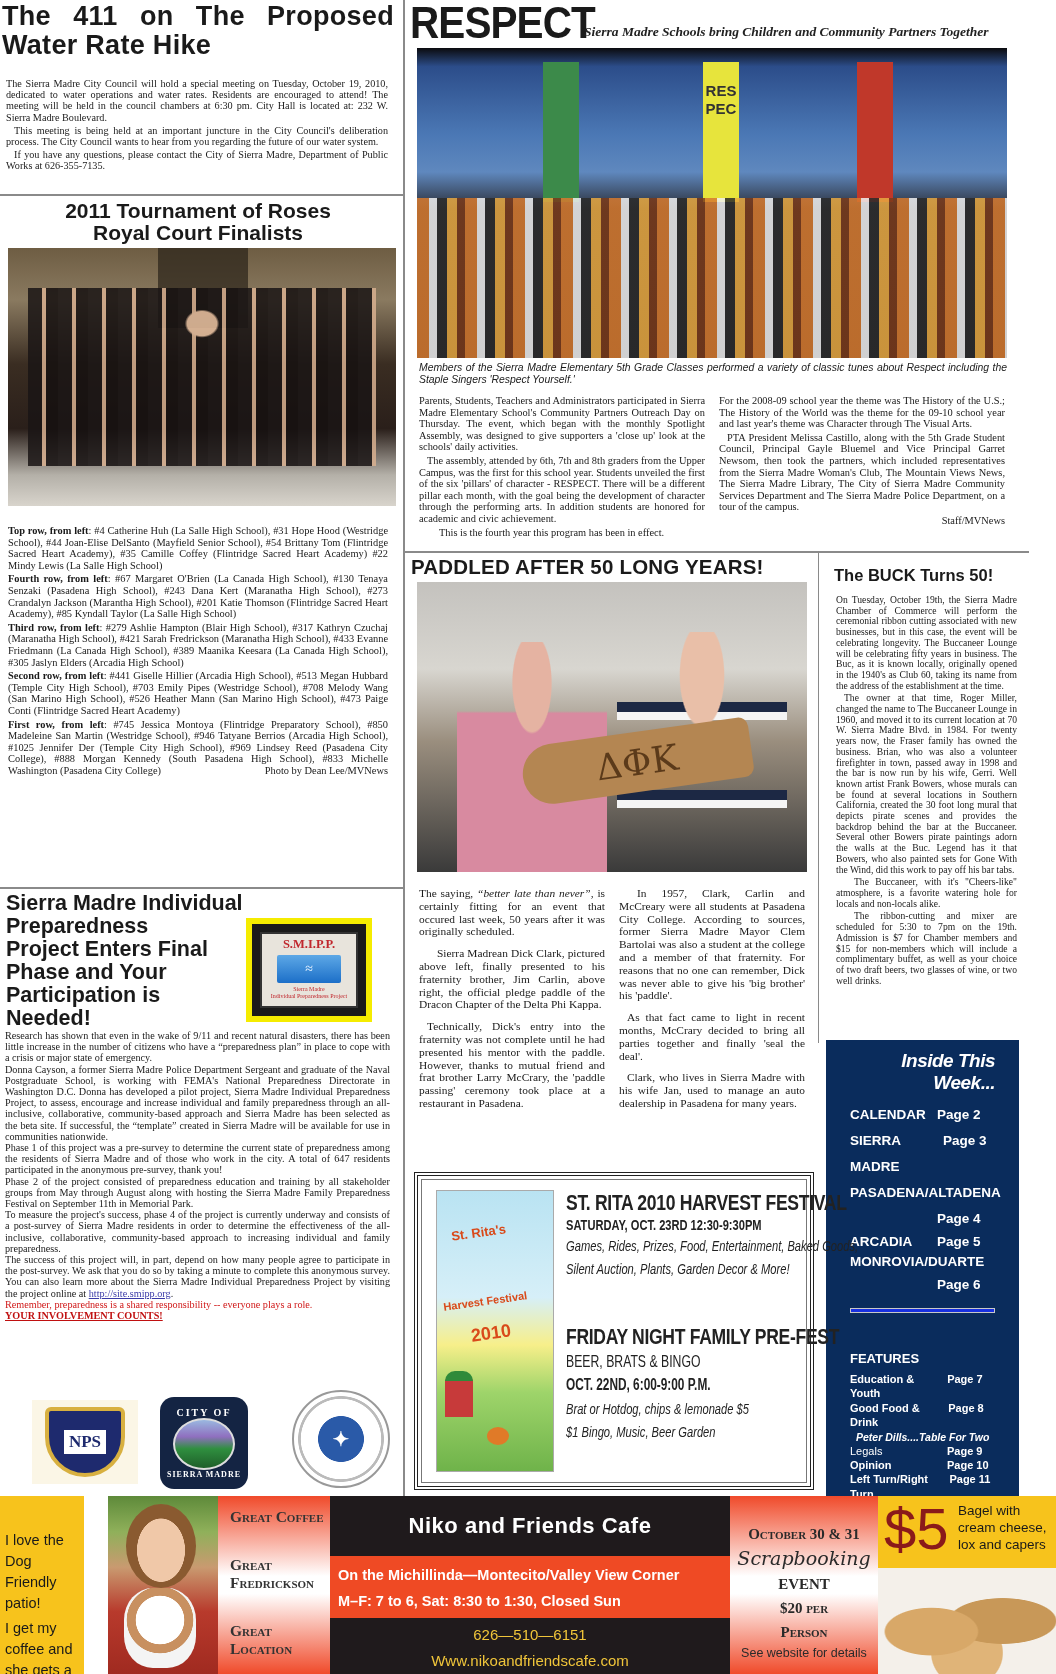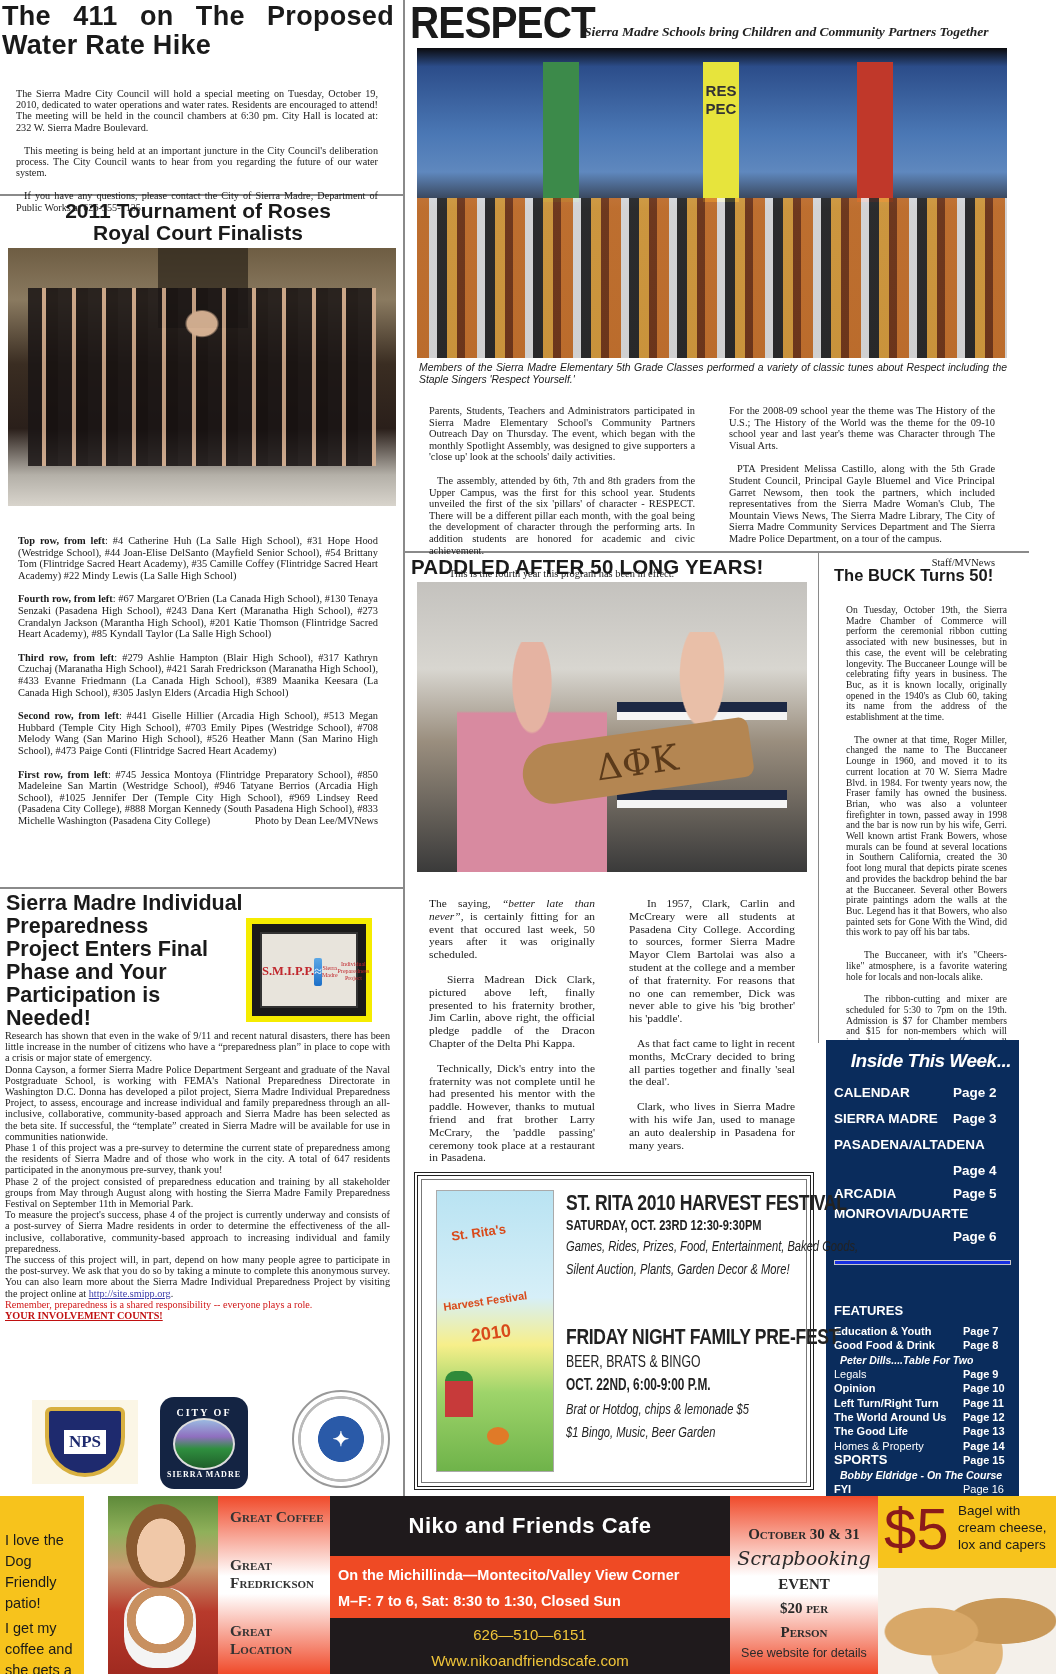--- a/index.html
+++ b/index.html
@@ -1,20 +1,20 @@
 <!DOCTYPE html>
 <html><head>
 <meta charset="utf-8">
 <style>
 *{box-sizing:border-box;margin:0;padding:0}
 html,body{width:1056px;height:1674px;background:#fff;overflow:hidden}
 body{position:relative;font-family:"Liberation Serif","DejaVu Serif",serif;color:#1a1a1a}
 .abs{position:absolute}
 .body-text{font-size:10.4px;line-height:11.6px;text-align:justify}
-.body-text p{margin:12px}
+.body-text p{margin:2px}
 .indent{text-indent:8px}
 .vrule{position:absolute;background:#8a8a8a;width:2px}
 .hrule{position:absolute;background:#8a8a8a;height:2px}
 
 .h-411{left:2px;top:2px;width:392px;font-family:"Liberation Sans",sans-serif;font-weight:bold;font-size:27px;line-height:29px;letter-spacing:0.3px}
 .h-411 .l1{display:flex;justify-content:space-between}
 .h-roses{left:8px;top:200px;width:380px;text-align:center;font-family:"Liberation Sans",sans-serif;font-weight:bold;font-size:21px;line-height:22px}
 .photo{position:absolute;overflow:hidden}
 .roses-photo{left:8px;top:248px;width:388px;height:258px;background:linear-gradient(180deg,#6e5d43 0%,#8a7a60 20%,#3a2d22 45%,#2a1f1a 70%,#b4b0a8 88%,#d8d4cc 100%)}
 .roses-photo .door{position:absolute;left:150px;top:0;width:90px;height:80px;background:#2a2218;opacity:.7}
@@ -38,21 +38,21 @@
 .paddled-photo .man1{position:absolute;left:40px;top:60px;width:150px;height:230px;background:radial-gradient(ellipse at 50% 18%,#e5b3a2 0 18%,transparent 19%),linear-gradient(180deg,transparent 30%,#d88aa0 31%)}
 .paddled-photo .man2{position:absolute;left:200px;top:50px;width:170px;height:240px;background:radial-gradient(ellipse at 50% 18%,#e9bfa8 0 18%,transparent 19%),repeating-linear-gradient(180deg,transparent 0 70px,#1c2844 70px 80px,#f4f4f4 80px 88px)}
 .paddled-photo .paddle{position:absolute;left:105px;top:150px;width:230px;height:60px;background:#b48652;border-radius:30px 10px 10px 30px;transform:rotate(-8deg);display:flex;align-items:center;justify-content:center;font-size:36px;color:#5b3a1a;font-family:"DejaVu Serif",serif}
 .paddled-col1{left:417px;top:885px;width:190px;font-size:11.4px;line-height:12.8px}
 .paddled-col2{left:617px;top:885px;width:190px;font-size:11.4px;line-height:12.8px}
 .paddled-col1 p,.paddled-col2 p{margin-bottom:9px}
 
 .h-buck{left:834px;top:566px;font-family:"Liberation Sans",sans-serif;font-weight:bold;font-size:16.5px}
 .buck-text{left:834px;top:593px;width:185px;font-size:9.6px;line-height:10.7px}
 
-.itw{left:826px;top:1040px;width:193px;height:462px;background:#0a2c5c;color:#fff;font-family:"Liberation Sans",sans-serif;font-weight:bold;padding:10px 8px}
+.itw{left:826px;top:1040px;width:193px;height:462px;background:#0a2c5c;color:#fff;font-family:"Liberation Sans",sans-serif;font-weight:bold;padding:10px 24px}
 .itw-title{font-style:italic;font-size:19px;text-align:right;margin-bottom:8px;letter-spacing:-0.5px}
 .itw-row{display:flex;justify-content:space-between;font-size:13.5px;line-height:26px}
 .itw-row .pg{width:58px;text-align:left}
 .itw-rule{height:5px;background:#1830e0;border:1px solid #c8c8c8;margin:10px 0 38px}
 .feat-title{font-size:13px;margin-bottom:6px}
 .feat-row{display:flex;justify-content:space-between;font-size:11px;line-height:14.4px}
 .feat-row .pg{width:48px}
 .feat-sub{font-style:italic;font-size:10.5px;line-height:14px;padding-left:6px}
 .light{font-weight:normal}
 
@@ -60,21 +60,21 @@
 .harvest-art{position:absolute;left:18px;top:14px;width:118px;height:282px;background:linear-gradient(180deg,#b9e3f2 0%,#d6eff8 38%,#f7ef8a 55%,#9ed46a 72%,#6fb34a 100%);border:1px solid #aaa}
 .harvest-art .t{position:absolute;font-family:"Liberation Sans",sans-serif;font-weight:bold;color:#d94a1a;transform:rotate(-8deg)}
 .harvest-body{position:absolute;left:148px;top:14px;width:245px;font-family:"Liberation Sans",sans-serif;color:#222}
 .hv-title{font-weight:bold;font-size:22.5px;line-height:26px;transform:scaleX(.78);transform-origin:left;white-space:nowrap;letter-spacing:-0.4px}
 .hv-date{font-weight:bold;font-size:15px;line-height:18px;transform:scaleX(.74);transform-origin:left;white-space:nowrap}
 .hv-it{font-style:italic;font-size:15.5px;line-height:23px;transform:scaleX(.72);transform-origin:left;white-space:nowrap}
 .hv-gap{height:44px}
 
 .h-prep{left:6px;top:892px;width:260px;font-family:"Liberation Sans",sans-serif;font-weight:bold;font-size:21.5px;line-height:23px}
 .smipp{left:246px;top:918px;width:126px;height:104px;background:#1a1a1a;border:6px solid #f5ec00;padding:8px}
-.smipp-inner{width:100%;height:100%;background:#e8e4dc;border:2px solid #333;display:flex;flex-direction:row;align-items:center;padding-top:3px}
+.smipp-inner{width:100%;height:100%;background:#e8e4dc;border:2px solid #333;display:flex;flex-direction:column;align-items:center;padding-top:3px}
 .smipp-title{color:#c0272d;font-size:12.5px;font-weight:bold}
 .smipp-drop{width:64px;height:28px;margin:3px 0;background:linear-gradient(180deg,#5da8e6,#1c6fc8);border-radius:2px;display:flex;align-items:center;justify-content:center;color:#e8f4ff;font-size:14px}
 .smipp-sub{color:#c0272d;font-size:6px;text-align:center;line-height:7px}
 .prep-text{left:5px;top:1030px;width:385px;font-size:10.2px;line-height:11.2px}
 .prep-text p{margin:0}
 .link{color:#3a3aa8;text-decoration:underline}
 .red{color:#d01818}
 .red-u{color:#c01010;font-weight:bold;text-decoration:underline}
 .logo{position:absolute;display:flex;align-items:center;justify-content:center;font-family:"Liberation Sans",sans-serif;font-weight:bold}
 .logo-nps{left:32px;top:1400px;width:106px;height:84px;background:#fbf6e6}

